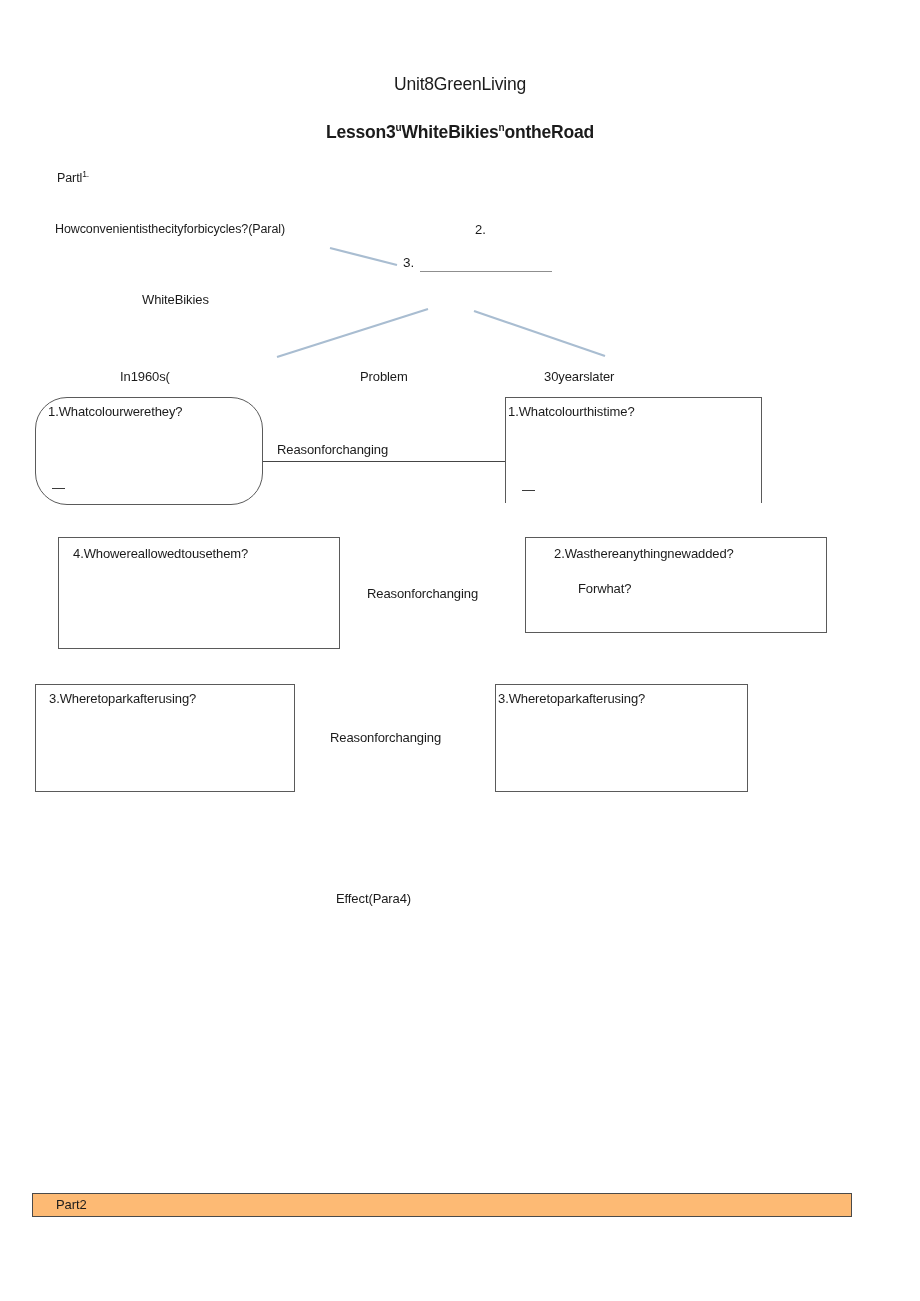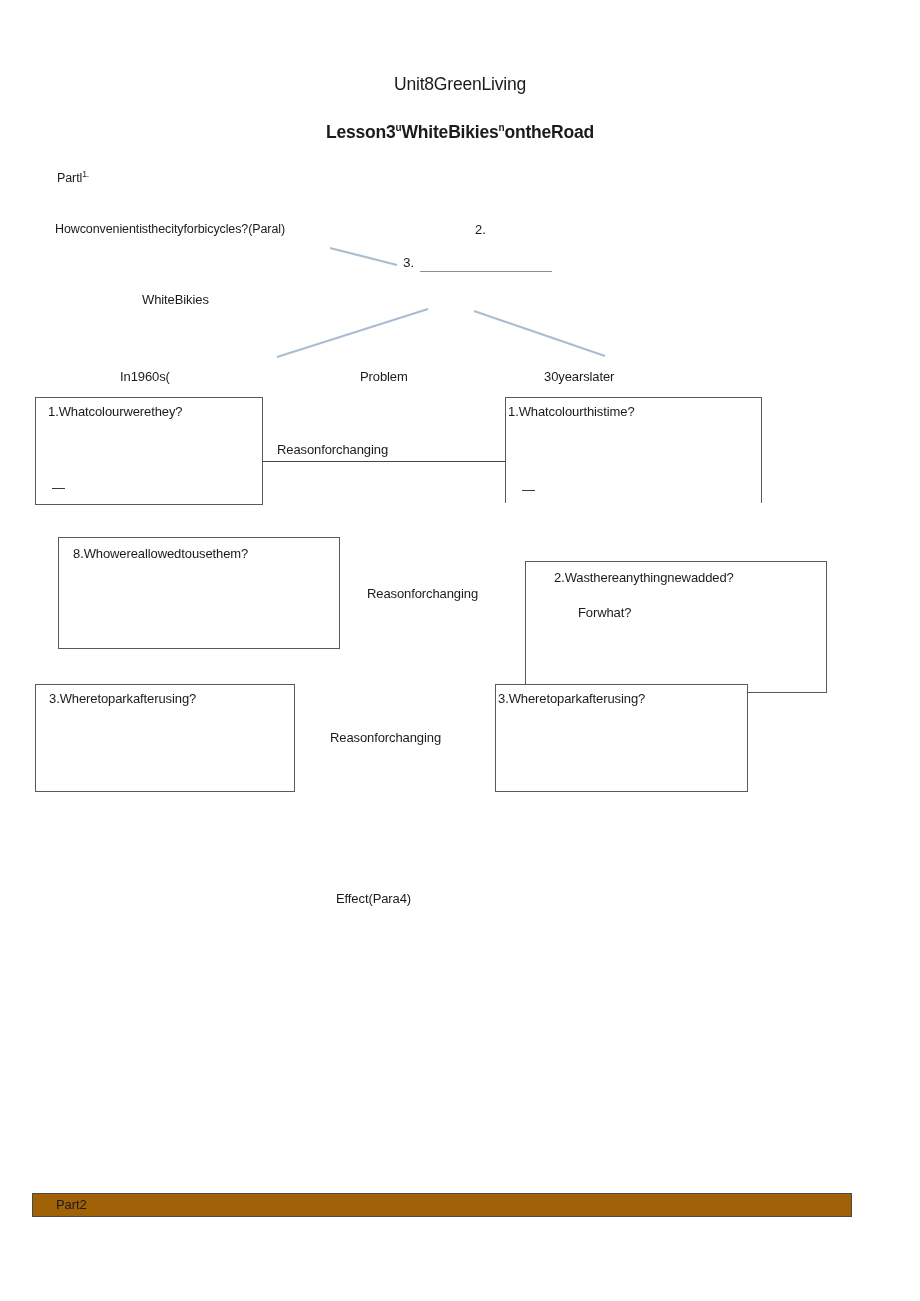--- a/index.html
+++ b/index.html
@@ -60,32 +60,32 @@
     position: absolute;
     border: 1px solid var(--box-border, #5a5a5a);
     background: #ffffff;
     font-size: 13px;
     letter-spacing: -0.1px;
   }
   .box .q { position: absolute; top: 6px; white-space: nowrap; }
   .box .q2 { position: absolute; white-space: nowrap; }
   .box .dash { position: absolute; font-size: 13px; }
 
-  .box-r1-left  { left: 35px;  top: 397px; width: 228px; height: 108px; }
+  .box-r1-left  { left: 35px;  top: 397px; width: 228px; height: 108px; border-radius: 32px; }
   .box-r1-left .q { left: 12px; }
   .box-r1-left .dash { left: 16px; bottom: 9px; }
 
   .box-r1-right { left: 505px; top: 397px; width: 257px; height: 106px; border-bottom: none; }
   .box-r1-right .q { left: 2px; }
   .box-r1-right .dash { left: 16px; bottom: 6px; }
 
   .box-r2-left  { left: 58px;  top: 537px; width: 282px; height: 112px; }
   .box-r2-left .q { left: 14px; top: 8px; }
 
-  .box-r2-right { left: 525px; top: 561px; width: 302px; height: 132px; }
+  .box-r2-right { left: 525px; top: 537px; width: 302px; height: 96px; }
   .box-r2-right .q { left: 28px; top: 8px; }
   .box-r2-right .q2 { left: 52px; top: 43px; }
 
   .box-r3-left  { left: 35px;  top: 684px; width: 260px; height: 108px; }
   .box-r3-left .q { left: 13px; }
 
   .box-r3-right { left: 495px; top: 684px; width: 253px; height: 108px; }
   .box-r3-right .q { left: 2px; }
 
   .reason-1 { top: 442px; left: 277px; }
@@ -95,21 +95,21 @@
   }
   .reason-2 { top: 586px; left: 367px; }
   .reason-3 { top: 730px; left: 330px; }
 
   .effect { top: 871px; left: 336px; margin-top: 20px; }
 
   .part2-box {
     position: absolute;
     left: 32px; top: 1193px; width: 820px; height: 24px;
     border: 1px solid #4a4a4a;
-    background: #a16207;
+    background: #fdba74;
   }
   .part2-box .part2-label {
     position: absolute; left: 23px; top: 3px;
     font-size: 13px; letter-spacing: -0.1px;
   }
 </style>
 </head>
 <body>
 
 <div class="page">
@@ -143,21 +143,21 @@
     <span class="dash">—</span>
   </div>
   <div class="abs label-text reason-1">Reasonforchanging</div>
   <div class="abs reason-line-1"></div>
   <div class="box box-r1-right">
     <span class="q">1.Whatcolourthistime?</span>
     <span class="dash">—</span>
   </div>
 
   <div class="box box-r2-left">
-    <span class="q">8.Whowereallowedtousethem?</span>
+    <span class="q">4.Whowereallowedtousethem?</span>
   </div>
   <div class="abs label-text reason-2">Reasonforchanging</div>
   <div class="box box-r2-right">
     <span class="q">2.Wasthereanythingnewadded?</span>
     <span class="q2">Forwhat?</span>
   </div>
 
   <div class="box box-r3-left">
     <span class="q">3.Wheretoparkafterusing?</span>
   </div>

